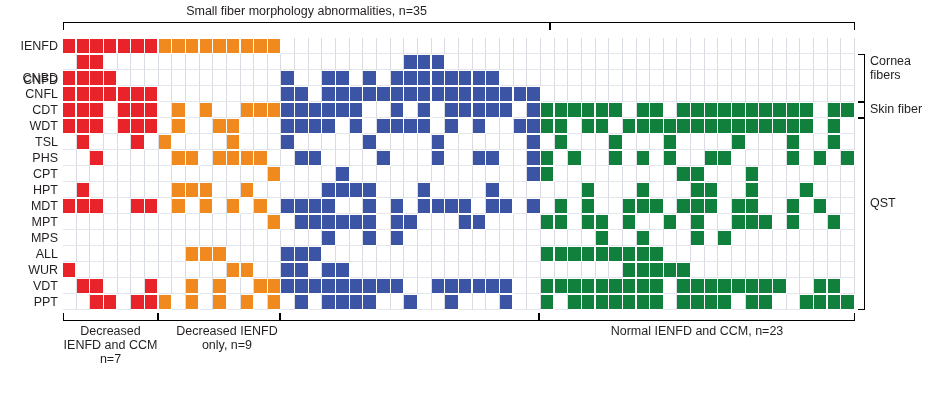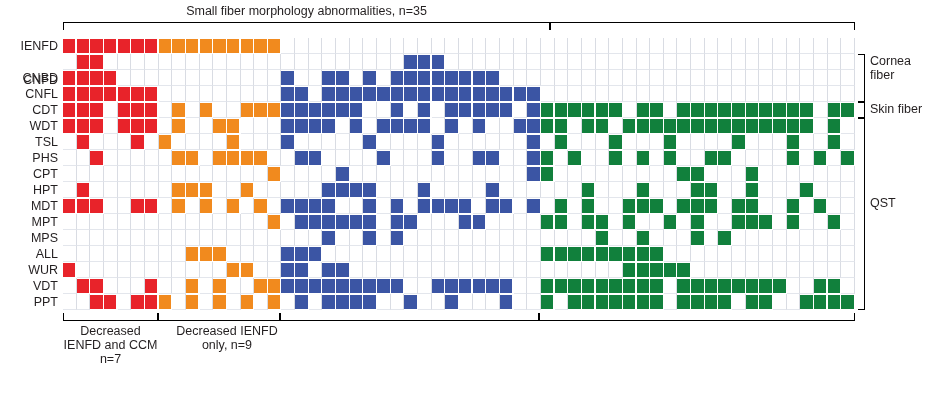--- a/index.html
+++ b/index.html
@@ -1196,26 +1196,27 @@
   <div class="bbracket" id="bbracket-g1"></div>
   <div class="bbracket" id="bbracket-g2"></div>
   <div class="bbracket" id="bbracket-g3"></div>
   <div class="bbracket" id="bbracket-g4"></div>
 
   <div class="bottom-label" id="bottom-label-g1">Decreased
 IENFD and CCM
 n=7</div>
   <div class="bottom-label" id="bottom-label-g2">Decreased IENFD
 only, n=9</div>
+  <div class="bottom-label" id="bottom-label-g4">Normal IENFD and CCM, n=23</div>
 
   <div class="rbracket" id="rbracket-cornea"></div>
   <div class="rbracket" id="rbracket-skin"></div>
   <div class="rbracket" id="rbracket-qst"></div>
 
   <div class="rlabel" id="rlabel-cornea">Cornea
-fiber</div>
+fibers</div>
   <div class="rlabel" id="rlabel-skin">Skin fiber</div>
   <div class="rlabel" id="rlabel-qst">QST</div>
 
   <div id="divider"></div>
 
 
 </div>
 
 </body></html>

